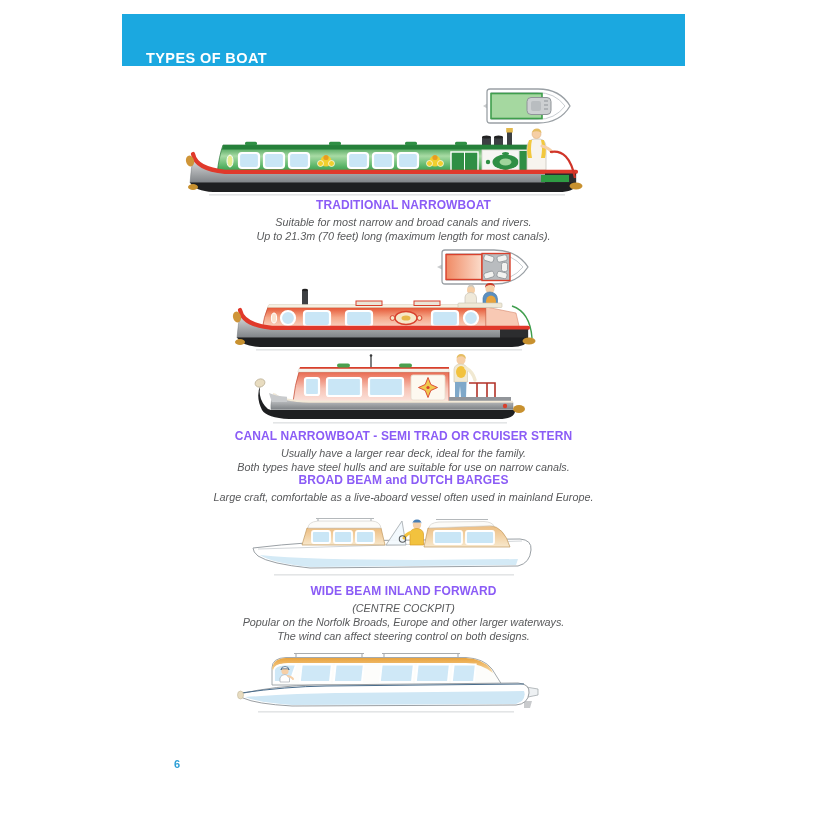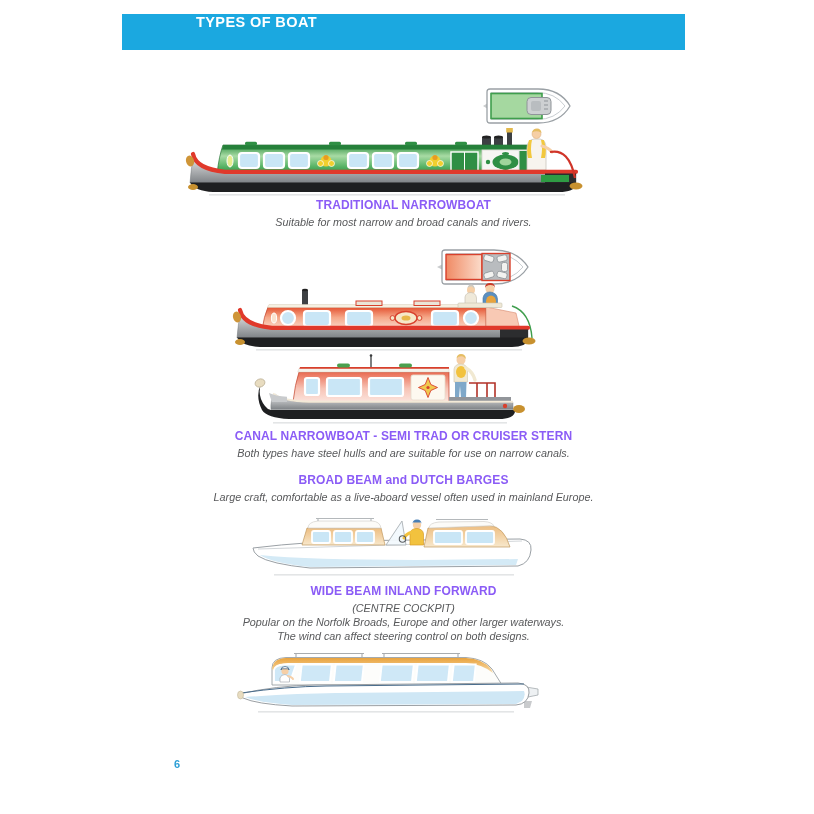--- a/index.html
+++ b/index.html
@@ -1,20 +1,20 @@
 <!DOCTYPE html>
 <html><head>
 <meta charset="utf-8">
 <style>
   * { margin:0; padding:0; box-sizing:border-box; }
   html,body { background:#ffffff; }
   body { font-family:"Liberation Sans", sans-serif; }
   .page { position:relative; width:814px; height:814px; background:#ffffff; overflow:hidden; }
-  .topbar { position:absolute; left:122px; top:14px; width:563px; height:36px;
-            background:#1ba8e0; display:flex; align-items:flex-start; padding-left:74px; }
+  .topbar { position:absolute; left:122px; top:14px; width:563px; height:52px;
+            background:#1ba8e0; display:flex; align-items:flex-end; padding-left:24px; }
   .topbar-title { color:#ffffff; font-size:14.5px; font-weight:bold; letter-spacing:0.4px; }
   .il { position:absolute; }
   .caption { position:absolute; left:122px; width:563px; text-align:center; }
   .sec-h { font-size:12px; font-weight:bold; color:#8b5cf6; line-height:13px; margin-bottom:3px; letter-spacing:0.1px; }
   .sec-p { font-size:10.8px; color:#58595b; line-height:14px;font-style:italic; }
   .page-num { position:absolute; left:174px; top:758px; font-size:11px; font-weight:bold; color:#2d9fd6; }
 </style>
 </head>
 <body>
 
@@ -114,20 +114,21 @@
       <ellipse cx="10" cy="61" rx="5" ry="3" fill="#c8912f"></ellipse>
       <ellipse cx="393" cy="60" rx="6.5" ry="3.5" fill="#c8912f"></ellipse>
     </g>
     <path d="M367,26 Q386,22 392,52" stroke="#d03428" stroke-width="2.2" fill="none"></path>
     <rect x="26" y="68" width="356" height="1.6" fill="#e3e5e6"></rect>
   </svg>
 
   <section class="caption" style="top:199px">
     <h2 class="sec-h">TRADITIONAL NARROWBOAT</h2>
     <p class="sec-p">Suitable for most narrow and broad canals and rivers.</p>
+    <p class="sec-p">Up to 21.3m (70 feet) long (maximum length for most canals).</p>
   </section>
 
   <svg class="il" style="left:436px;top:245px;width:96px;height:44px" viewBox="0 0 96 44">
     <defs>
       <linearGradient id="insRed" x1="0" y1="0" x2="1" y2="0">
         <stop offset="0" stop-color="#f08a64"></stop>
           <stop offset="1" stop-color="#fbdccb"></stop>
       </linearGradient>
     </defs>
     <path d="M1,22 L6,19.5 L6,24.5 Z" fill="#c9cbcd"></path>
@@ -250,20 +251,21 @@
       <path d="M16,41 Q22,44 34,44.8 L34,50 L19,50 Q17,45 16,41 Z" fill="#c9cbcd"></path>
       <ellipse cx="7" cy="31" rx="5" ry="4" fill="#e8dcc0" stroke="#b8ad92" stroke-width="0.7" transform="rotate(-20 7 31)"></ellipse>
       <circle cx="252" cy="54" r="2.2" fill="#d8402c"></circle>
       <ellipse cx="266" cy="57" rx="6" ry="4" fill="#c8912f"></ellipse>
     </g>
     <rect x="20" y="70" width="234" height="1.6" fill="#e3e5e6"></rect>
   </svg>
 
   <section class="caption" style="top:430px">
     <h2 class="sec-h">CANAL NARROWBOAT - SEMI TRAD OR CRUISER STERN</h2>
+    <p class="sec-p">Usually have a larger rear deck, ideal for the family.</p>
     <p class="sec-p">Both types have steel hulls and are suitable for use on narrow canals.</p>
   </section>
 
   <section class="caption" style="top:474px">
     <h2 class="sec-h">BROAD BEAM and DUTCH BARGES</h2>
     <p class="sec-p">Large craft, comfortable as a live-aboard vessel often used in mainland Europe.</p>
   </section>
 
   <svg class="il" style="left:250px;top:508px;width:287px;height:74px" viewBox="0 0 287 74">
     <defs>

